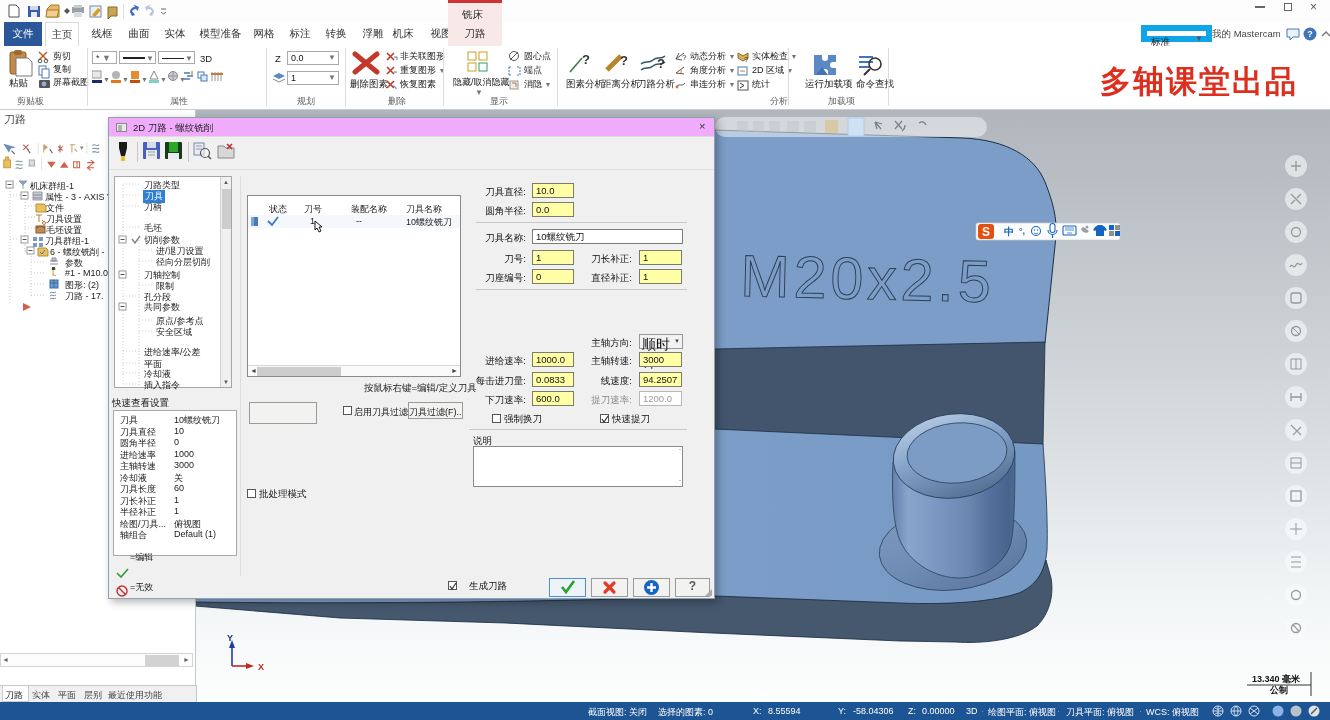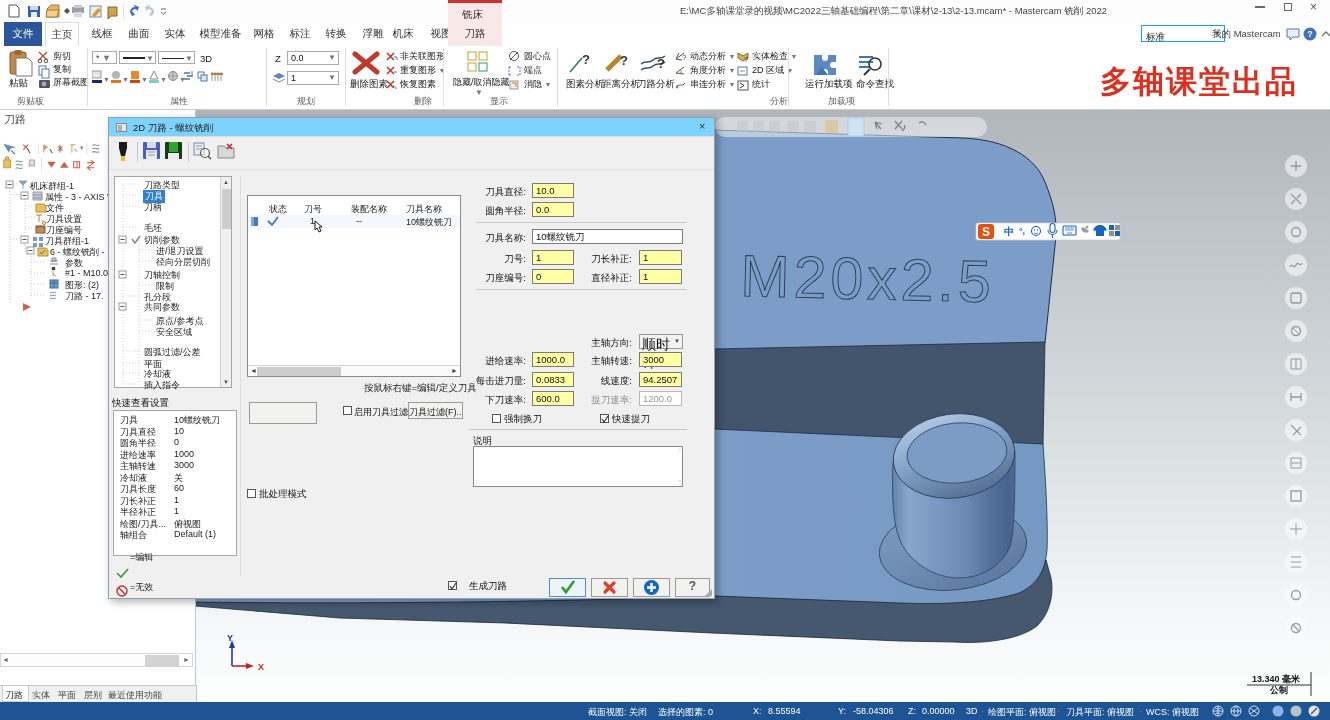--- a/index.html
+++ b/index.html
@@ -234,21 +234,21 @@
           <rect x="52" y="91" width="3" height="3" fill="#444"></rect>
 <rect x="50" y="104" width="8" height="8" fill="#6a9ad0" stroke="#3a6aa0"></rect>
           <path d="M50 107h8M54 104v8" stroke="#3a6aa0"></path>
 <path d="M50 117c2-2 4 1 6-1M50 120c2-2 4 1 6-1M50 123c2-2 4 1 6-1" stroke="#7a8aa0" fill="none"></path>
 </g>
 </svg>
 <div class="ti" style="left:30px;top:70px">机床群组-1</div>
 <div class="ti" style="left:45px;top:81px">属性 - 3 - AXIS VM</div>
 <div class="ti" style="left:46px;top:92px">文件</div>
 <div class="ti" style="left:46px;top:103px">刀具设置</div>
-<div class="ti" style="left:46px;top:114px">刀座编号</div>
+<div class="ti" style="left:46px;top:114px">毛坯设置</div>
 <div class="ti" style="left:45px;top:125px">刀具群组-1</div>
 <div class="ti" style="left:50px;top:136px">6 - 螺纹铣削 -</div>
 <div class="ti" style="left:65px;top:147px">参数</div>
 <div class="ti" style="left:65px;top:158px">#1 - M10.0</div>
 <div class="ti" style="left:65px;top:169px">图形: (2)</div>
 <div class="ti" style="left:65px;top:180px">刀路 - 17.</div>
 <svg class="abs" style="left:22px;top:192px" width="14" height="10" viewBox="0 0 14 10">
         <path d="M1 1l8 4-8 4z" fill="#d06048"></path>
       </svg>
 <div class="abs" style="left:0px;top:543px;width:193px;height:14px;background:#fdfdfd;border:1px solid #d5d5d5">
@@ -288,21 +288,20 @@
           <path d="M86 12l6-7 3 2-6 7z" fill="#d5a021"></path>
         </g>
 <path d="M102 4h9v9h-6l-3 3z" fill="#caa254" stroke="#8a6a20"></path>
 <rect x="117" y="1" width="1" height="15" fill="#e0e0e0"></rect>
 <path d="M124 9c0-3 2.5-5 5-5l-1.5-2.5L133 4l-1.5 4L130 6c-2 0-4 1-4 3.5z" fill="#3f6fc0"></path>
         <path d="M124 9l2 4 3-1-2-3z" fill="#3f6fc0"></path>
 <path d="M148 9c0-3-2.5-5-5-5l1.5-2.5L139 4l1.5 4L142 6c2 0 4 1 4 3.5z" fill="#b9c6dd"></path>
         <path d="M148 9l-2 4-3-1 2-3z" fill="#b9c6dd"></path>
 <path d="M155 6h5M155 9l2.5 2 2.5-2" stroke="#666" fill="none"></path>
 </svg>
-<div class="abs" style="left:680px;top:5px;font-size:9.5px;color:#444">E:\MC多轴课堂录的视频\MC2022三轴基础编程\第二章\课材\2-13\2-13.mcam* - Mastercam 铣削 2022</div>
 <div class="abs" style="left:1255px;top:6px;width:10px;height:2px;background:#666"></div>
 <div class="abs" style="left:1284px;top:3px;width:8px;height:8px;border:1.5px solid #666"></div>
 <div class="abs" style="left:1310px;top:0px;font-size:12px;color:#555">×</div>
 </div>
 <div class="abs" style="left:448px;top:0;width:54px;height:22px;background:#f8e8e8;border-top:3px solid #c33">
 <div class="abs" style="left:14px;top:5px;font-size:10.5px;color:#333">铣床</div>
     </div>
 <div class="abs" style="left:0;top:22px;width:1330px;height:24px;background:#fff">
 <div class="tab" style="left:4px;width:38px;background:#2b579a;color:#fff">文件</div>
 <div class="tab" style="left:45px;width:34px;border:1px solid #dadada;border-bottom:none;background:#fff">主页</div>
@@ -310,21 +309,21 @@
 <div class="tab" style="left:122px;width:34px">曲面</div>
 <div class="tab" style="left:158px;width:34px">实体</div>
 <div class="tab" style="left:193px;width:55px">模型准备</div>
 <div class="tab" style="left:247px;width:34px">网格</div>
 <div class="tab" style="left:283px;width:34px">标注</div>
 <div class="tab" style="left:319px;width:34px">转换</div>
 <div class="tab" style="left:356px;width:34px">浮雕</div>
 <div class="tab" style="left:385px;width:36px">机床</div>
 <div class="tab" style="left:421px;width:40px">视图</div>
 <div class="tab" style="left:448px;width:54px;background:#f8e8e8">刀路</div>
-<div class="abs" style="left:1141px;top:3px;width:84px;height:17px;background:#fff;border:1px solid #0ea5e9"><span style="font-size:9.5px;color:#222;padding-left:4px">标准</span><span style="position:absolute;right:3px;top:3px;font-size:8px;color:#555">▼</span></div>
+<div class="abs" style="left:1141px;top:3px;width:71px;height:17px;background:#fff;border:6px solid #0ea5e9"><span style="font-size:9.5px;color:#222;padding-left:4px">标准</span><span style="position:absolute;right:3px;top:3px;font-size:8px;color:#555">▼</span></div>
 <div class="abs" style="left:1212px;top:6px;font-size:9.5px;color:#444">我的 Mastercam</div>
 <svg class="abs" style="left:1286px;top:4px" width="44" height="16" viewBox="0 0 44 16">
 <path d="M1 3h12v8H7l-3 3v-3H1z" fill="#eaf2fb" stroke="#4a78b5"></path>
 <circle cx="24" cy="8" r="6.5" fill="#3f74b8"></circle>
         <text x="24" y="11" font-size="9" fill="#fff" text-anchor="middle" font-weight="bold">?</text>
 <path d="M36 10l4-4 4 4" stroke="#777" fill="none" stroke-width="1.3"></path>
 </svg>
 </div>
 <div class="abs" style="left:0;top:46px;width:1330px;height:64px;background:#fff;border-bottom:1px solid #c9ced4">
 <svg class="abs" style="left:6px;top:4px" width="30" height="34" viewBox="0 0 30 34">
@@ -415,21 +414,21 @@
 <path d="M1 1l7 7M8 1L1 8" stroke="#c0392b" stroke-width="1.6"></path>
         <path d="M8 5h3v3" stroke="#4a7ab5" fill="none"></path>
 <path d="M1 15l7 7M8 15L1 22" stroke="#c0392b" stroke-width="1.6"></path>
         <path d="M8 20h3" stroke="#4a7ab5"></path>
 <path d="M1 29l7 7M8 29L1 36" stroke="#c0392b" stroke-width="1.6"></path>
         <path d="M7 34c2 0 3 1 3 3" stroke="#4a7ab5" fill="none"></path>
 </svg>
 <div class="qi" style="left:400px;top:4px">非关联图形</div>
 <div class="qi" style="left:400px;top:18px">重复图形 <span style="color:#777;font-size:7px">▼</span></div>
 <div class="qi" style="left:400px;top:32px">恢复图素</div>
-<div class="grplbl" style="left:414px">删除</div>
+<div class="grplbl" style="left:388px">删除</div>
 <div class="vsep" style="left:443px"></div>
 <svg class="abs" style="left:467px;top:5px" width="22" height="22" viewBox="0 0 22 22">
 <rect x="1" y="1" width="8" height="8" fill="#fff" stroke="#c9a227"></rect>
         <rect x="12" y="1" width="8" height="8" fill="#fff" stroke="#c9a227"></rect>
 <rect x="1" y="12" width="8" height="8" fill="#fff" stroke="#c9a227"></rect>
         <rect x="12" y="12" width="8" height="8" fill="#fff" stroke="#2e9e6b"></rect>
 </svg>
 <div class="qi" style="left:453px;top:30px;font-size:9px">隐藏/取消隐藏</div>
 <div class="qi" style="left:475px;top:42px;color:#777;font-size:8px">▼</div>
 <svg class="abs" style="left:508px;top:5px" width="14" height="42" viewBox="0 0 14 42">
@@ -492,21 +491,21 @@
 <path d="M2 6h14M2 11h14M2 16h10" stroke="#3f74b8" stroke-width="2"></path>
 <circle cx="18" cy="13" r="6" fill="none" stroke="#333" stroke-width="1.6"></circle>
         <path d="M13 18l-6 6" stroke="#333" stroke-width="2"></path>
 </svg>
 <div class="qi" style="left:856px;top:32px;font-size:9.5px">命令查找</div>
 <div class="grplbl" style="left:828px">加载项</div>
 <div class="vsep" style="left:888px"></div>
 <div class="abs" style="left:1100px;top:15px;font-size:31px;font-weight:bold;color:#dc2f1e;letter-spacing:2px;white-space:nowrap">多轴课堂出品</div>
 </div>
 <div class="abs" style="left:108px;top:117px;width:607px;height:482px;background:#f0f0f0;border:1px solid #8fa0b0;box-shadow:3px 3px 8px rgba(0,0,0,0.3)">
-<div class="abs" style="left:0;top:0;width:605px;height:19px;background:#7dd3fc;border-bottom:1px solid #dcdcdc">
+<div class="abs" style="left:0;top:0;width:605px;height:19px;background:#f0abfc;border-bottom:1px solid #dcdcdc">
 <div class="abs" style="left:7px;top:5px;width:11px;height:9px;border:1px solid #888;background:#e8e8e8">
           <div class="abs" style="left:1px;top:1px;width:4px;height:6px;background:#b0b0b0"></div>
         </div>
 <div class="abs" style="left:24px;top:4px;font-size:9.5px;color:#222">2D 刀路 - 螺纹铣削</div>
 <div class="abs" style="left:590px;top:2px;font-size:11px;color:#333">×</div>
 </div>
 <svg class="abs" style="left:6px;top:22px" width="130" height="26" viewBox="0 0 130 26">
 <g>
 <path d="M4 2h8v6l-2 8h-4l-2-8z" fill="#1a1a1a"></path>
           <rect x="6" y="16" width="4" height="5" fill="#e8c030"></rect>
@@ -556,21 +555,21 @@
 <div class="ti" style="left:29px;top:45px">毛坯</div>
 <div class="ti" style="left:29px;top:57px">切削参数</div>
 <div class="ti" style="left:41px;top:68px">进/退刀设置</div>
 <div class="ti" style="left:41px;top:79px">径向分层切削</div>
 <div class="ti" style="left:29px;top:92px">刀轴控制</div>
 <div class="ti" style="left:41px;top:103px">限制</div>
 <div class="ti" style="left:29px;top:114px">孔分段</div>
 <div class="ti" style="left:29px;top:124px">共同参数</div>
 <div class="ti" style="left:41px;top:138px">原点/参考点</div>
 <div class="ti" style="left:41px;top:149px">安全区域</div>
-<div class="ti" style="left:29px;top:169px">圆弧过滤/公差</div>
+<div class="ti" style="left:29px;top:169px">进给速率/公差</div>
 <div class="ti" style="left:29px;top:181px">平面</div>
 <div class="ti" style="left:29px;top:191px">冷却液</div>
 <div class="ti" style="left:29px;top:202px">插入指令</div>
 <div class="abs" style="left:105px;top:0;width:11px;height:210px;background:#f0f0f0;border-left:1px solid #d0d0d0">
 <div class="abs" style="left:2px;top:2px;font-size:6px;color:#555">▲</div>
 <div class="abs" style="left:2px;bottom:2px;font-size:6px;color:#555">▼</div>
 <div class="abs" style="left:1px;top:12px;width:9px;height:40px;background:#cdcdcd"></div>
 </div>
 </div>
 <div class="abs" style="left:3px;top:279px;font-size:9.5px;color:#111">快速查看设置</div>

